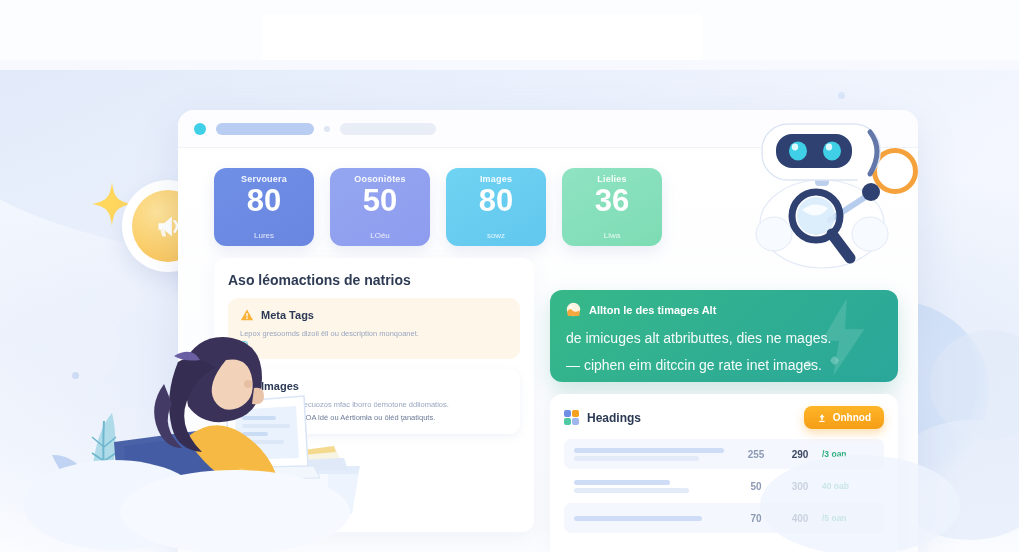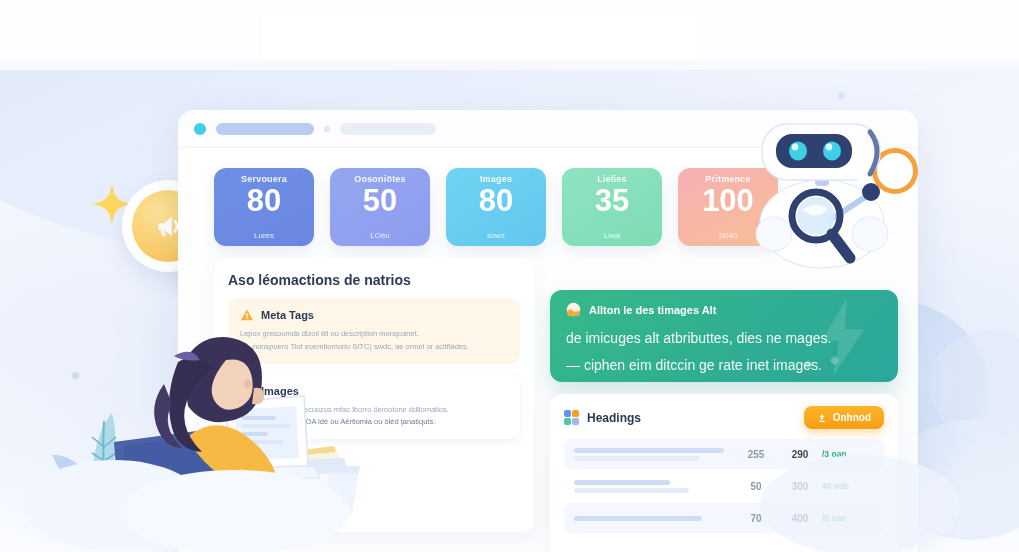--- a/index.html
+++ b/index.html
@@ -234,48 +234,42 @@
         <span class="m-value">50</span>
         <span class="m-sub">LOéu</span>
       </div>
       <div class="metric" style="background: linear-gradient(150deg, rgb(111, 211, 242) 0%, rgb(98, 199, 238) 100%);">
         <span class="m-label">Images</span>
         <span class="m-value">80</span>
         <span class="m-sub">sowz</span>
       </div>
       <div class="metric" style="background: linear-gradient(150deg, rgb(143, 227, 194) 0%, rgb(125, 220, 180) 100%);">
         <span class="m-label">Lielies</span>
-        <span class="m-value">35</span>
+        <span class="m-value">36</span>
         <span class="m-sub">Liwa</span>
-      </div>
-      <div class="metric" style="background: linear-gradient(150deg, rgb(246, 176, 180) 0%, rgb(248, 189, 150) 100%);">
-        <span class="m-label">Pritmence</span>
-        <span class="m-value">100</span>
-        <span class="m-sub">S040</span>
       </div>
     </div>
 
     <div class="left-panel">
       <div class="left-title">Aso léomactions de natrios</div>
 
       <div class="issue-card warn">
         <div class="issue-head">
           <svg viewBox="0 0 16 16" width="14" height="14">
             <path d="M8 1.6 L15 14 L1 14 Z" fill="#f9b237"></path>
             <rect x="7.2" y="5.6" width="1.6" height="4.3" rx=".8" fill="#fff"></rect>
             <circle cx="8" cy="11.6" r=".95" fill="#fff"></circle>
           </svg>
           <span class="t">Meta Tags</span>
         </div>
         <div class="issue-line">Lероx gresoomds dlzoii ëll ou description monqoanet.</div>
         <div class="issue-line withicon">
           <svg viewBox="0 0 10 10" width="8" height="8">
             <rect x="1" y="1" width="8" height="8" rx="2" fill="none" stroke="#5ec4dc" stroke-width="1.4"></rect>
           </svg>
-          <span>nonspoero Tiot eoemtiomorio SITC) swdc, ae ormel or acitflades.</span>
         </div>
       </div>
 
       <div class="issue-card ok">
         <div class="issue-head">
           <svg viewBox="0 0 16 16" width="14" height="14">
             <circle cx="8" cy="8" r="6.6" fill="none" stroke="#2fae7e" stroke-width="1.8"></circle>
             <circle cx="8" cy="8" r="2.6" fill="#2fae7e"></circle>
           </svg>
           <span class="t">Images</span>

